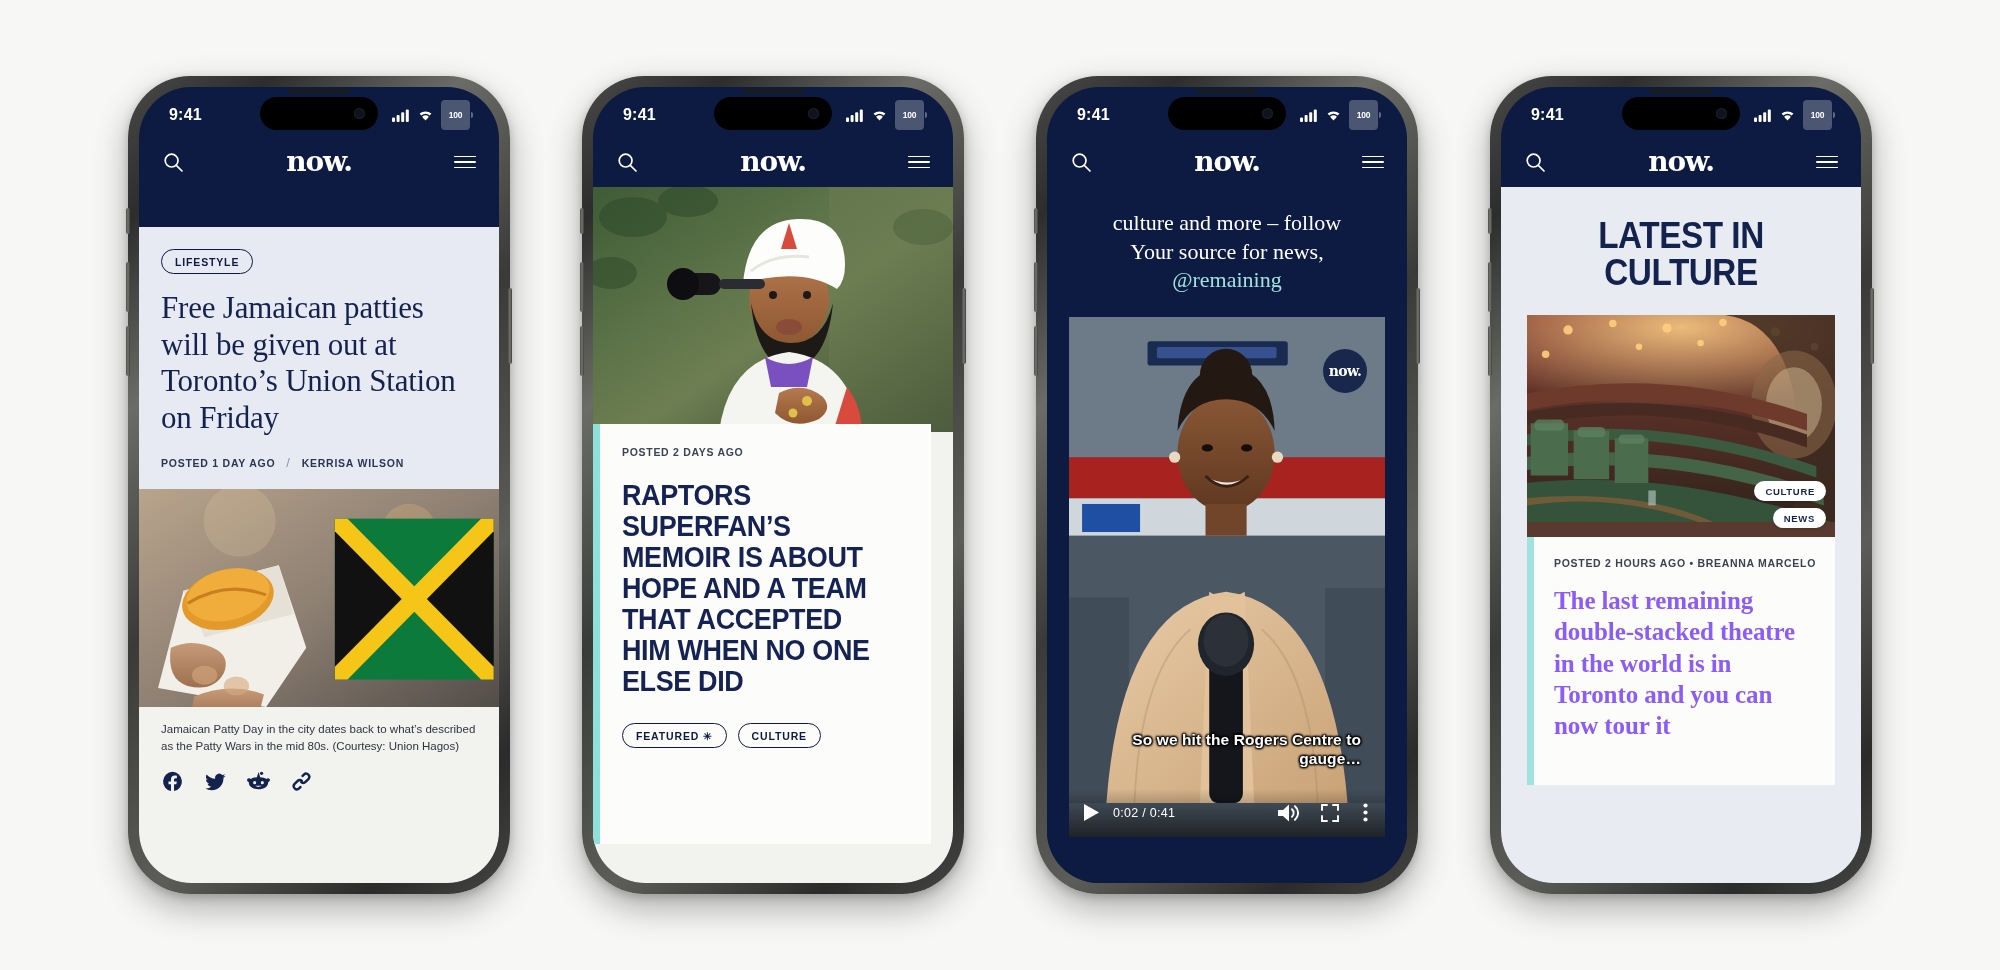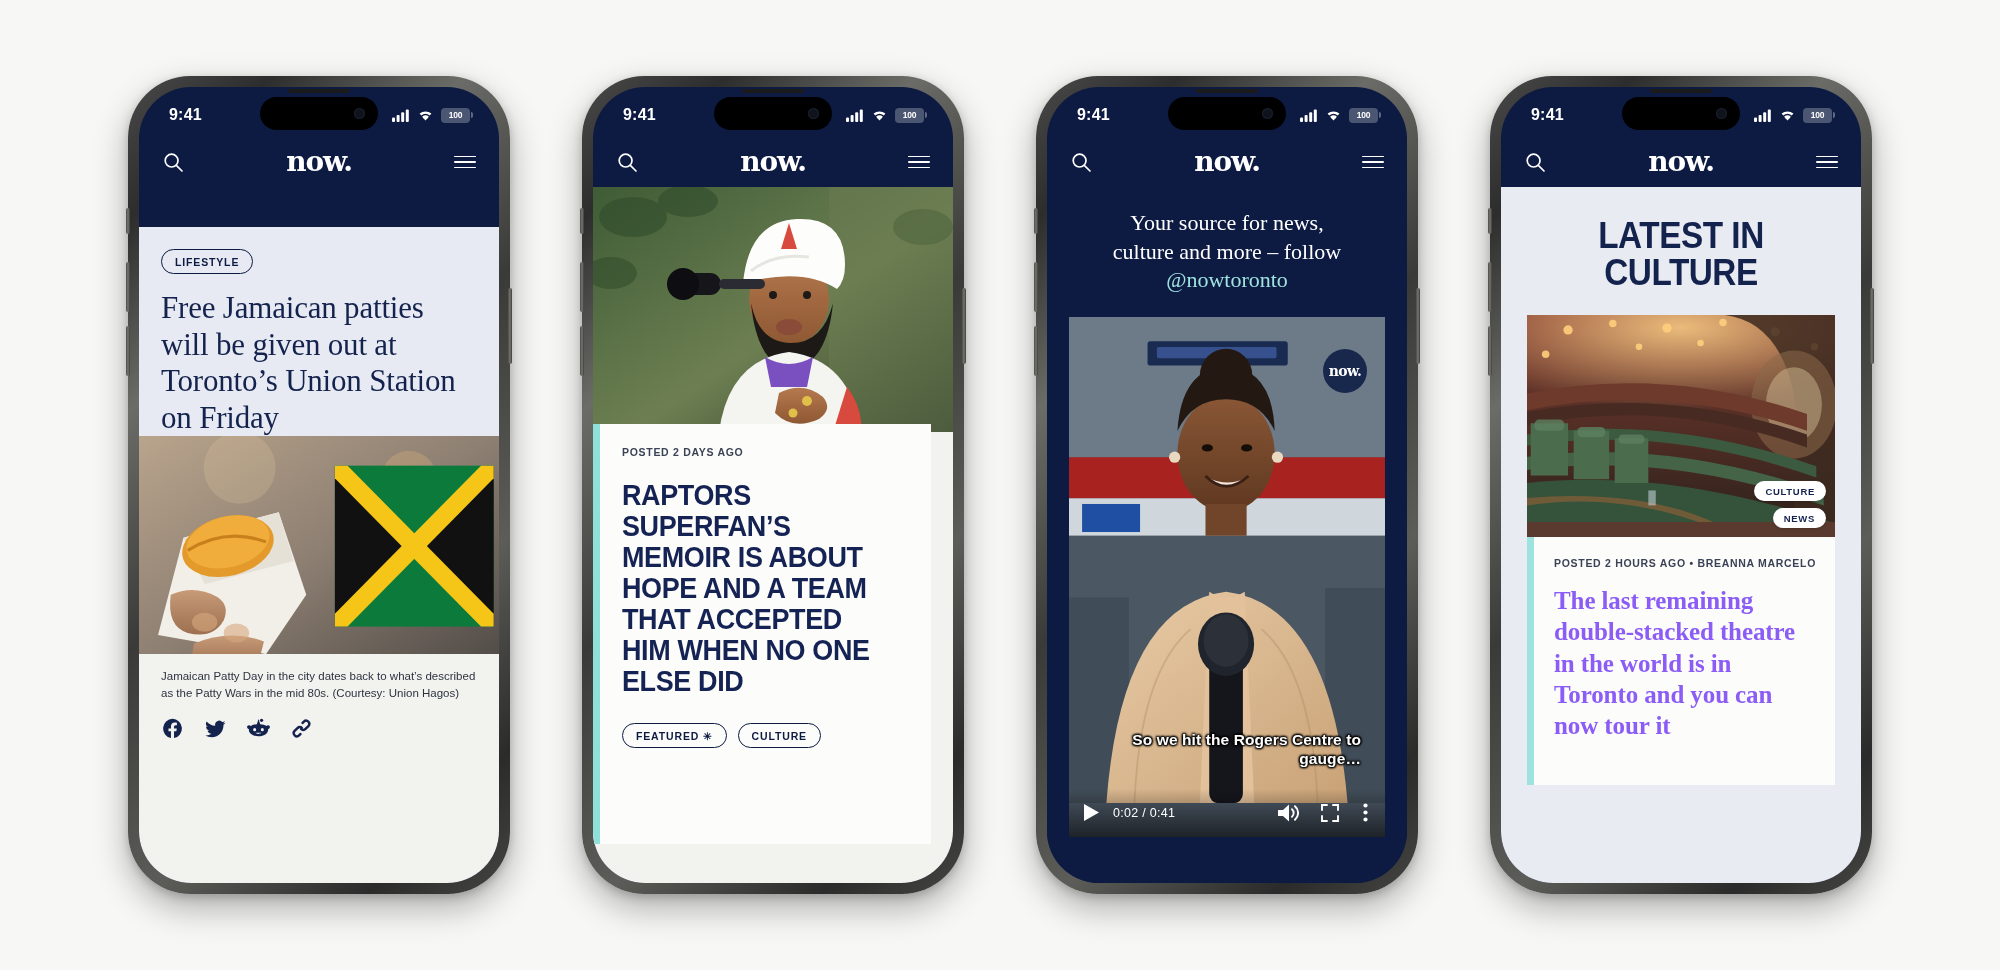--- a/index.html
+++ b/index.html
@@ -50,21 +50,21 @@
   .sb-time { font-size: 16px; font-weight: 700; letter-spacing: .2px; padding-top: 6px; }
   .sb-right { display: flex; align-items: center; gap: 7px; padding-top: 6px; }
   .notch {
     position: absolute; top: 10px; left: 50%; transform: translateX(-50%);
     width: 118px; height: 33px; border-radius: 20px; background: #000;
     display: flex; align-items: center; justify-content: flex-end;
     padding-right: 13px; z-index: 7;
   }
   .notch-cam { width: 11px; height: 11px; border-radius: 50%; background: #10131c; box-shadow: inset 0 0 2px #2a3550; }
   .speaker { position: absolute; top: 2px; left: 50%; transform: translateX(-50%); width: 62px; height: 4px; border-radius: 3px; background: #1a1a1a; z-index: 8; }
-  .bat { display:flex; align-items:center; justify-content:center; width: 29px; height: 15px; border-radius: 4px; background: rgba(255,255,255,0.26); font-size: 8.5px; font-weight: 700; color: #fff; letter-spacing: -.2px; }
+  .bat { display:flex; align-items:center; justify-content:center; width: 29px; height: 30px; border-radius: 4px; background: rgba(255,255,255,0.26); font-size: 8.5px; font-weight: 700; color: #fff; letter-spacing: -.2px; }
   .bat-tip { width: 2px; height: 6px; background: rgba(255,255,255,0.35); border-radius: 0 2px 2px 0; margin-left: 1px; }
 
   
   .navbar {
     position: relative; height: 50px; background: #0d1b43;
     display: flex; align-items: center; justify-content: space-between;
     padding: 0 22px; z-index: 5;
   }
   .logo-now {
     position: absolute; left: 50%; top: 50%; transform: translate(-50%,-52%);
@@ -225,20 +225,25 @@
               <i></i>
               <i></i>
             </div>
           </div>
       </div>
 
       <div class="screen-body">
         <div class="p1-top">
           <span class="pill">LIFESTYLE</span>
           <h1 class="p1-headline">Free Jamaican patties will be given out at Toronto’s Union Station on Friday</h1>
+          <div class="p1-meta">
+            <span>POSTED 1 DAY AGO</span>
+            <span class="sep">/</span>
+            <span>KERRISA WILSON</span>
+          </div>
         </div>
 
         <div class="p1-photo">
           <svg class="ph" viewBox="0 0 340 218" preserveAspectRatio="xMidYMid slice">
             <defs>
               <linearGradient id="p1bg" x1="0" y1="0" x2="1" y2="1">
                   <stop offset="0" stop-color="#b9a48c"></stop>
                   <stop offset=".5" stop-color="#8d7f72"></stop>
                   <stop offset="1" stop-color="#4f4a46"></stop>
                 </linearGradient>
@@ -442,23 +447,23 @@
             <div class="hamburger">
               <i></i>
               <i></i>
               <i></i>
             </div>
           </div>
       </div>
 
       <div class="screen-body p3-body">
         <div class="p3-tagline">
+          <div>culture and more – follow</div>
           <div>Your source for news,</div>
-          <div>culture and more – follow</div>
-          <div class="handle">@nowtoronto</div>
+          <div class="handle">@remaining</div>
         </div>
 
         <div class="p3-video">
           <svg class="ph" viewBox="0 0 338 520" preserveAspectRatio="xMidYMid slice">
             <defs>
               <linearGradient id="p3bg" x1="0" y1="0" x2="0" y2="1">
                   <stop offset="0" stop-color="#7f8d9b"></stop>
                   <stop offset=".45" stop-color="#5c6a78"></stop>
                   <stop offset="1" stop-color="#39434f"></stop>
                 </linearGradient>

